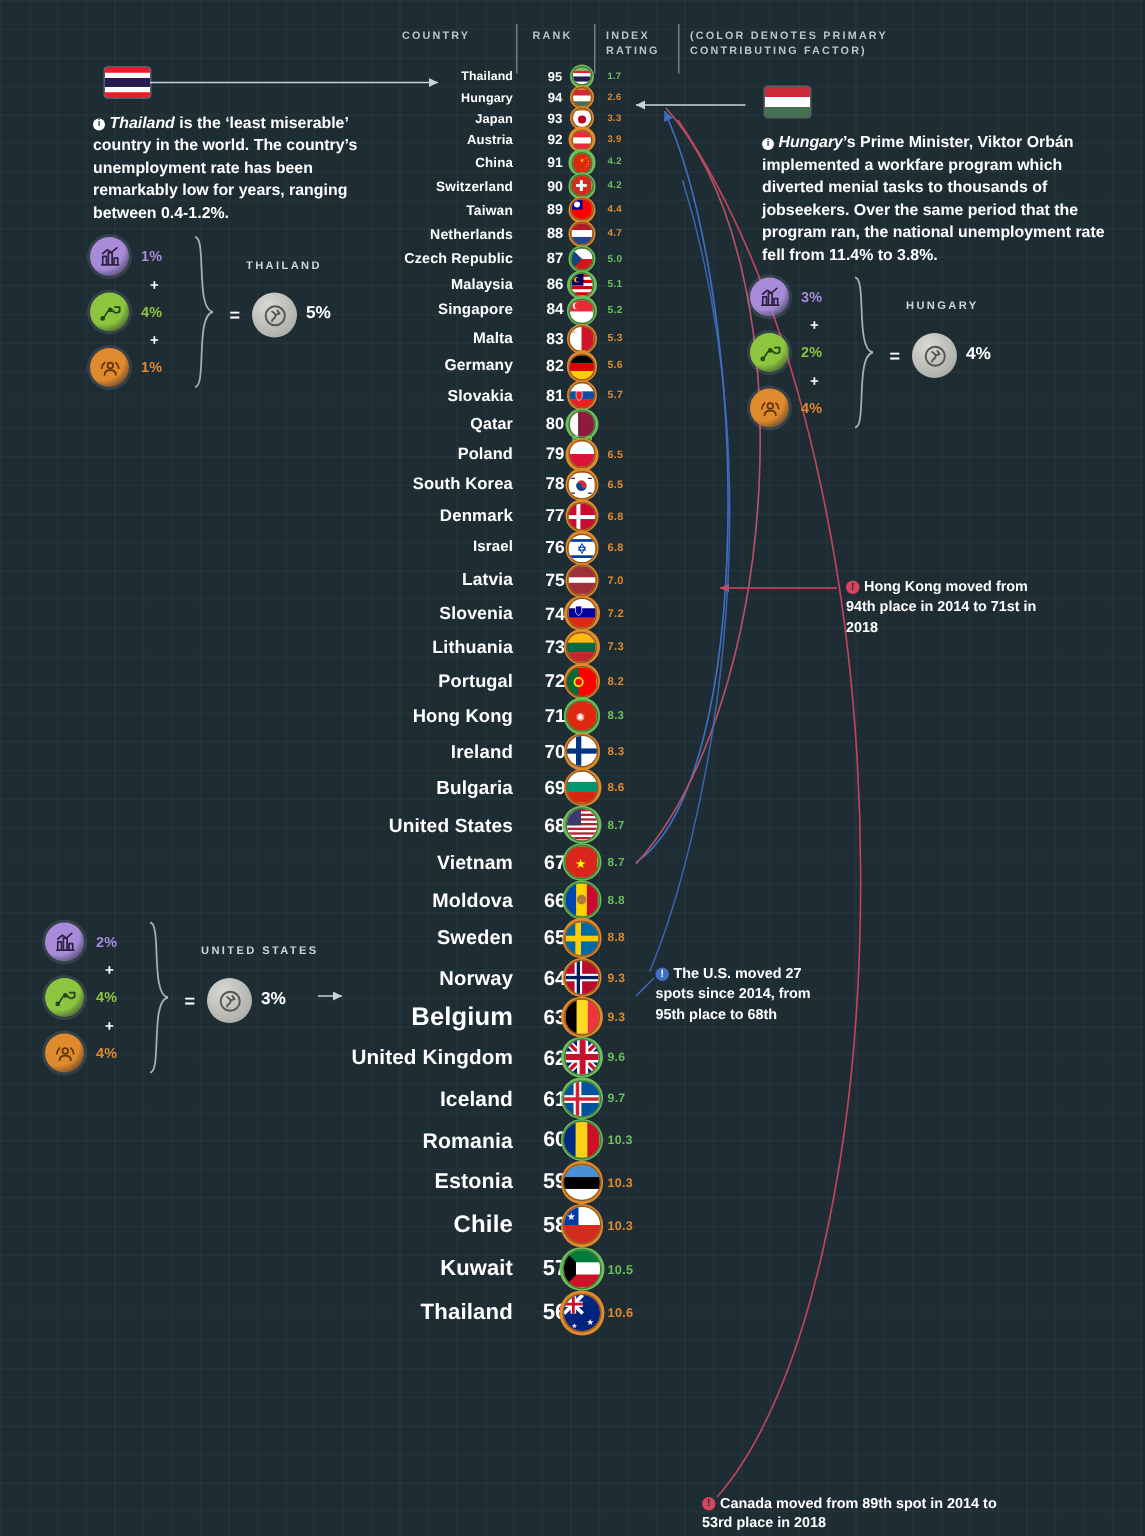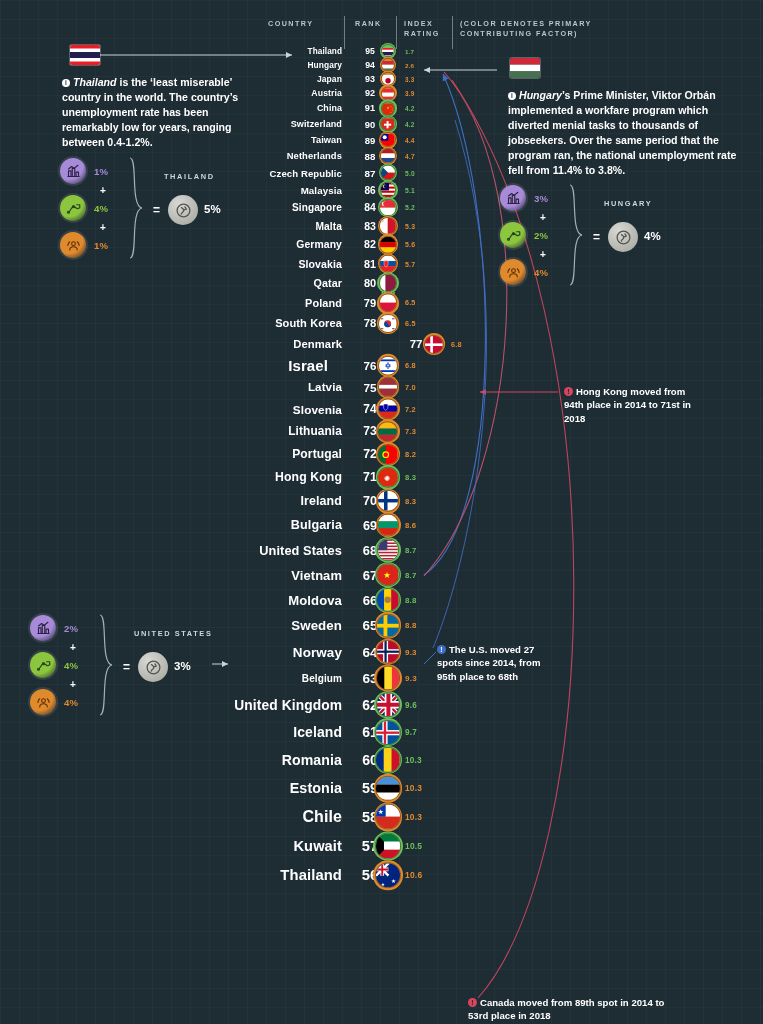--- a/index.html
+++ b/index.html
@@ -322,34 +322,34 @@
             <circle cx="20" cy="20" r="8" fill="#CD2E3A"></circle>
             <path d="M12,20 a4,4 0 0,1 8,0 a4,4 0 0,0 8,0 a8,8 0 0,1 -16,0" fill="#0047A0"></path>
             <rect x="4" y="8" width="6" height="1.6" fill="#000"></rect>
             <rect x="30" y="8" width="6" height="1.6" fill="#000"></rect>
             <rect x="4" y="31" width="6" height="1.6" fill="#000"></rect>
             <rect x="30" y="31" width="6" height="1.6" fill="#000"></rect>
           </svg></div>
       </div>
       <div class="idx" style="left: 405px; font-size: 7.20256px; color: rgb(224, 138, 46);">6.5</div>
     </div>
-    <div class="row" style="height: 20.9846px; top: 0px; position: relative; margin-left: 46px;">
+    <div class="row" style="height: 20.9846px; top: 0px; position: relative;">
       <div class="country" style="right: 421px; font-size: 11.2462px;">Denmark</div>
       <div class="rank" style="left: 350px; width: 40px; font-size: 11.4615px;">77</div>
       <div class="flagwrap" style="left: 376.885px; width: 22.2308px; height: 22.2308px; background: rgb(224, 138, 46);">
         <div class="flag" style="width:17.630769230769232px;height:17.630769230769232px;left:2.299999999999999px;top:2.299999999999999px;"><svg width="17.630769230769232" height="17.630769230769232" viewBox="0 0 40 40" preserveAspectRatio="xMidYMid slice">
             <rect width="40" height="40" fill="#C60C30"></rect>
             <rect x="12" y="0" width="6" height="40" fill="#fff"></rect>
             <rect x="0" y="17" width="40" height="6" fill="#fff"></rect>
           </svg></div>
       </div>
       <div class="idx" style="left: 405px; font-size: 7.26154px; color: rgb(224, 138, 46);">6.8</div>
     </div>
     <div class="row" style="height: 21.3949px; top: 0px; position: relative;">
-      <div class="country" style="right: 435px; font-size: 15px;">Israel</div>
+      <div class="country" style="right: 421px; font-size: 10px;">Israel</div>
       <div class="rank" style="left: 350px; width: 40px; font-size: 11.6205px;">76</div>
       <div class="flagwrap" style="left: 376.712px; width: 22.5769px; height: 22.5769px; background: rgb(224, 138, 46);">
         <div class="flag" style="width:17.97692307692308px;height:17.97692307692308px;left:2.299999999999999px;top:2.299999999999999px;"><svg width="17.97692307692308" height="17.97692307692308" viewBox="0 0 40 40" preserveAspectRatio="xMidYMid slice">
             <rect width="40" height="40" fill="#fff"></rect>
             <rect y="6" width="40" height="4" fill="#0038B8"></rect>
             <rect y="30" width="40" height="4" fill="#0038B8"></rect>
             <path d="M20,13 L25,22 L15,22 z" fill="none" stroke="#0038B8" stroke-width="1.5"></path>
             <path d="M20,27 L25,18 L15,18 z" fill="none" stroke="#0038B8" stroke-width="1.5"></path>
           </svg></div>
       </div>
@@ -501,21 +501,21 @@
             <rect width="40" height="40" fill="#BA0C2F"></rect>
             <rect x="11" y="0" width="9" height="40" fill="#fff"></rect>
             <rect x="0" y="15.5" width="40" height="9" fill="#fff"></rect>
             <rect x="13.5" y="0" width="4" height="40" fill="#00205B"></rect>
             <rect x="0" y="18" width="40" height="4" fill="#00205B"></rect>
           </svg></div>
       </div>
       <div class="idx" style="left: 405px; font-size: 8.02821px; color: rgb(224, 138, 46);">9.3</div>
     </div>
     <div class="row" style="height: 26.7282px; top: 0px; position: relative;">
-      <div class="country" style="right: 421px; font-size: 10px;">Belgium</div>
+      <div class="country" style="right: 421px; font-size: 17px;">Belgium</div>
       <div class="rank" style="left: 350px; width: 40px; font-size: 13.6872px;">63</div>
       <div class="flagwrap" style="left: 374.462px; width: 27.0769px; height: 27.0769px; background: rgb(224, 138, 46);">
         <div class="flag" style="width:22.47692307692308px;height:22.47692307692308px;left:2.299999999999999px;top:2.299999999999999px;"><svg width="22.47692307692308" height="22.47692307692308" viewBox="0 0 40 40" preserveAspectRatio="xMidYMid slice">
             <rect width="13.3" height="40" fill="#000"></rect>
             <rect x="13.3" width="13.3" height="40" fill="#FDDA24"></rect>
             <rect x="26.6" width="13.4" height="40" fill="#EF3340"></rect>
           </svg></div>
       </div>
       <div class="idx" style="left: 405px; font-size: 8.08718px; color: rgb(224, 138, 46);">9.3</div>
     </div>

